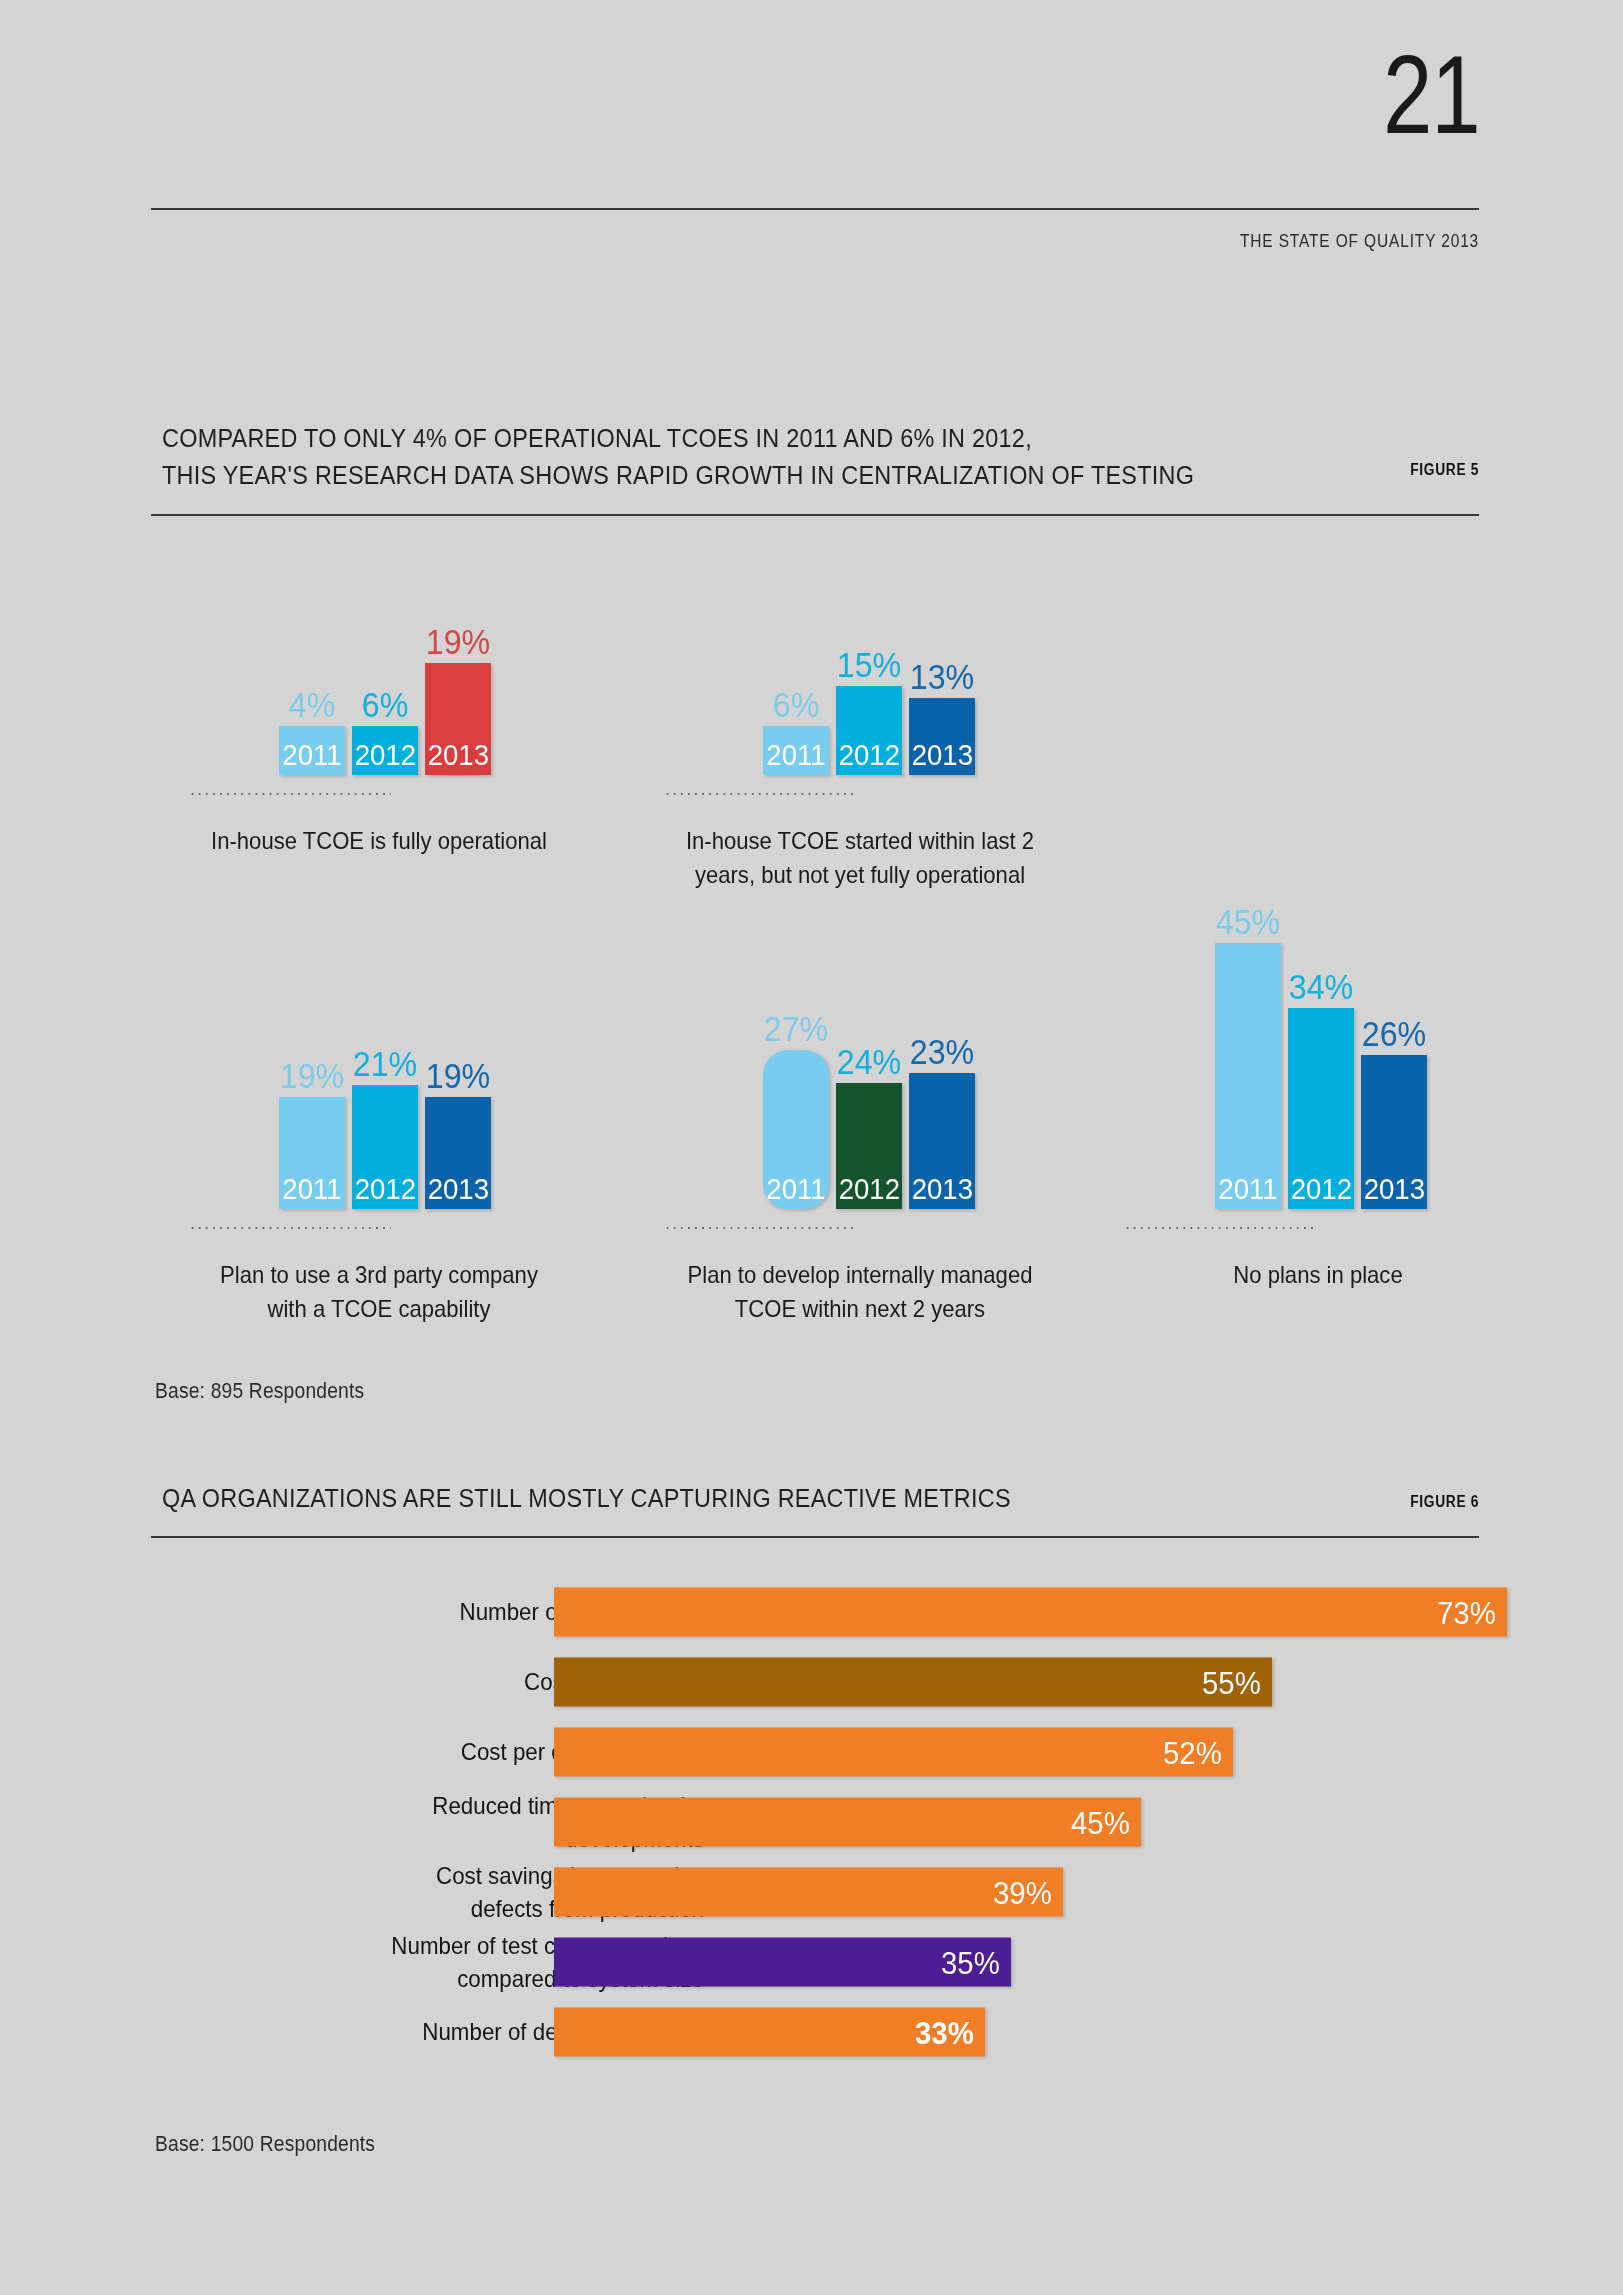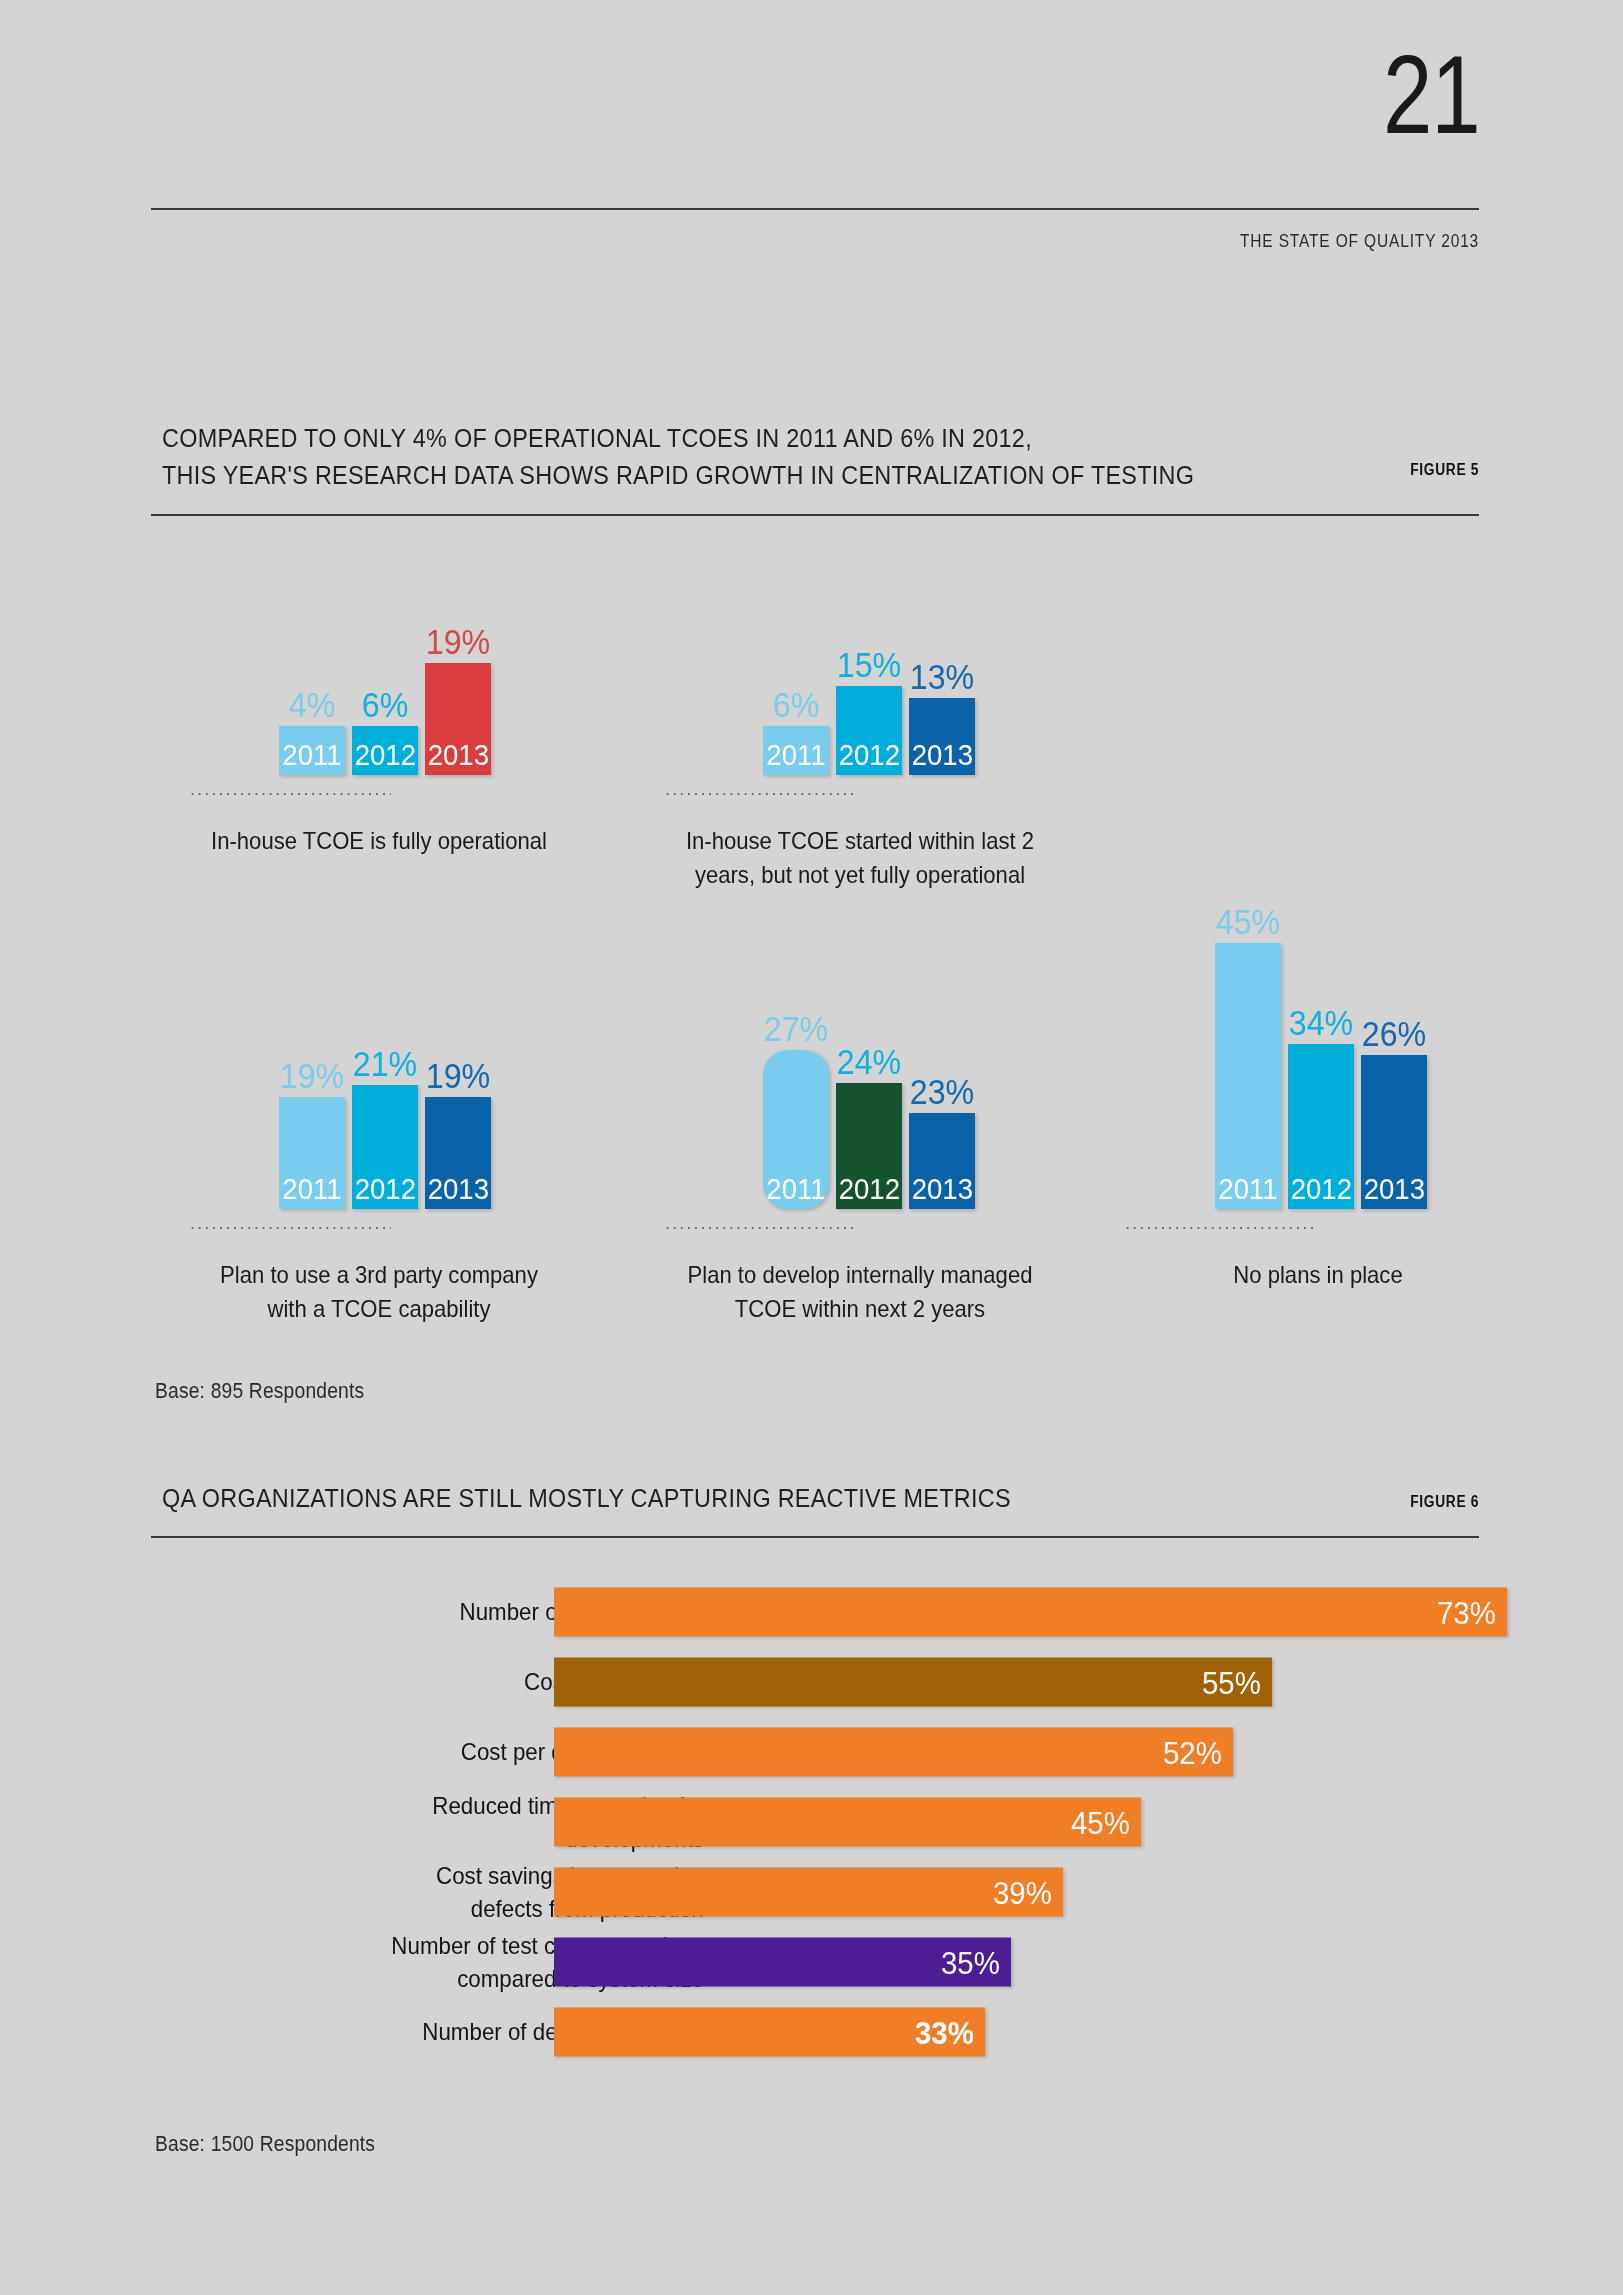--- a/index.html
+++ b/index.html
@@ -342,42 +342,42 @@
               <div class="vbar-year">2011</div>
             </div>
           </div>
           <div class="vbar-wrap">
             <div class="vbar" style="height: 126px; background: #14532d; text-decoration: underline;">
               <div class="vbar-value" style="color: rgb(18, 176, 221);">24%</div>
               <div class="vbar-year">2012</div>
             </div>
           </div>
           <div class="vbar-wrap">
-            <div class="vbar" style="height: 96px; background: rgb(10, 98, 168);">
+            <div class="vbar" style="height: 136px; background: rgb(10, 98, 168);">
               <div class="vbar-value" style="color: rgb(22, 104, 171);">23%</div>
               <div class="vbar-year">2013</div>
             </div>
           </div>
         </div>
       </div>
       <div class="dotline" style="left: 664px; width: 194px; top: 1227px;"></div>
       <div class="vcaption" style="left: 650px; top: 1258px; width: 420px;">
         <div>Plan to develop internally managed</div>
         <div>TCOE within next 2 years</div>
       </div>
       <div class="vgroup" style="left: 1215px; top: 876px; width: 208px; height: 333px;">
         <div class="vbars">
           <div class="vbar-wrap">
             <div class="vbar" style="height: 266px; background: rgb(120, 205, 238);">
               <div class="vbar-value" style="color: rgb(126, 203, 232);">45%</div>
               <div class="vbar-year">2011</div>
             </div>
           </div>
           <div class="vbar-wrap">
-            <div class="vbar" style="height: 165px; background: rgb(0, 174, 219);">
+            <div class="vbar" style="height: 201px; background: rgb(0, 174, 219);">
               <div class="vbar-value" style="color: rgb(18, 176, 221);">34%</div>
               <div class="vbar-year">2012</div>
             </div>
           </div>
           <div class="vbar-wrap">
             <div class="vbar" style="height: 154px; background: rgb(10, 98, 168);">
               <div class="vbar-value" style="color: rgb(22, 104, 171);">26%</div>
               <div class="vbar-year">2013</div>
             </div>
           </div>

